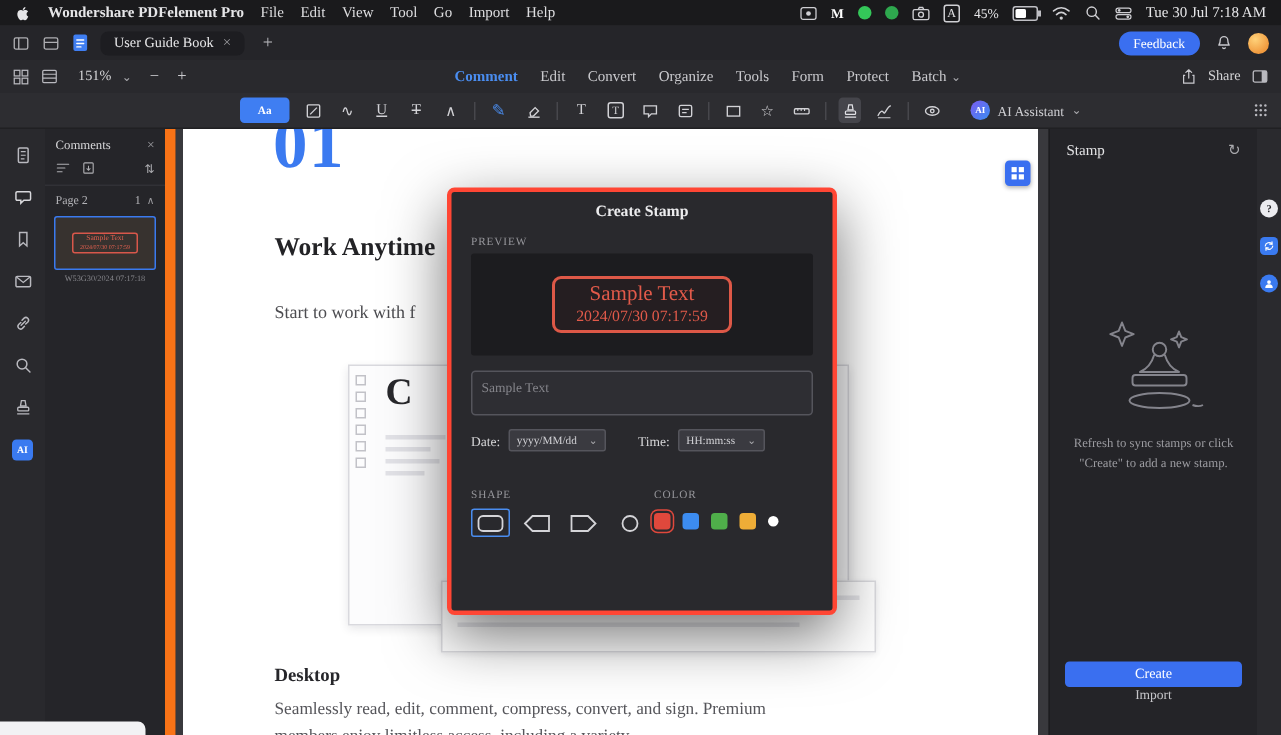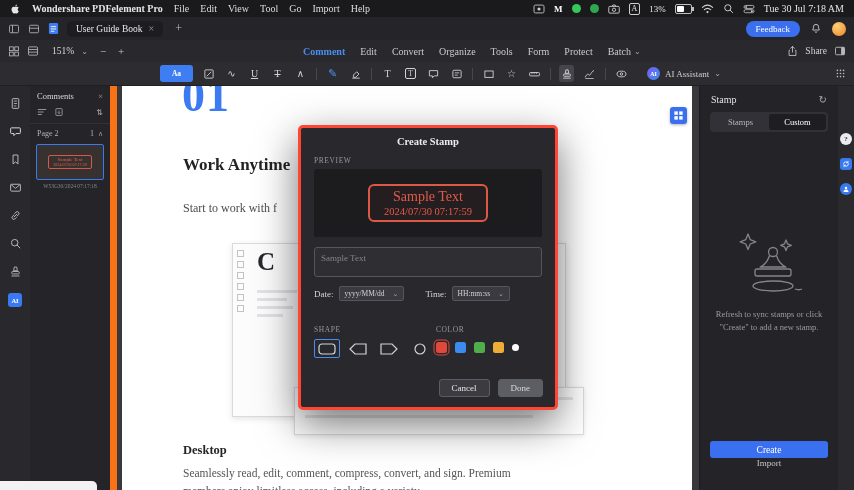--- a/index.html
+++ b/index.html
@@ -166,21 +166,21 @@
       <span class="gdot"></span>
       <span class="gdot g2"></span>
       <span>
           <svg width="12" height="10" viewBox="0 0 16 13">
             <rect x="1" y="3" width="14" height="9" rx="1.5" fill="none" stroke="#cfcfd3" stroke-width="1.2"></rect>
             <path d="M5.5 3l1-1.8h3L10.5 3" fill="none" stroke="#cfcfd3" stroke-width="1.2"></path>
             <circle cx="8" cy="7.5" r="2.2" fill="none" stroke="#cfcfd3" stroke-width="1.2"></circle>
           </svg>
         </span>
       <span class="abox">A</span>
-      <span class="battxt">13%</span>
+      <span class="battxt">45%</span>
       <span class="batt">
           <i class="battfill"></i>
           <i class="battnub"></i>
         </span>
       <span>
           <svg width="13" height="11" viewBox="0 0 16 14">
             <path d="M1.5 5.5 Q8 0 14.5 5.5 M4 8.5 Q8 5 12 8.5" fill="none" stroke="#cfcfd3" stroke-width="1.4" stroke-linecap="round"></path>
             <circle cx="8" cy="11.5" r="1.4" fill="#cfcfd3"></circle>
           </svg>
         </span>
@@ -558,34 +558,26 @@
         <div class="mlabel2">COLOR</div>
         <div class="swatches">
           <span class="sw sel" style="background: rgb(224, 72, 60);"></span>
           <span class="sw" style="background: rgb(60, 140, 240);"></span>
           <span class="sw" style="background: rgb(79, 174, 74);"></span>
           <span class="sw" style="background: rgb(238, 173, 55);"></span>
           <span class="sw round" style="background: rgb(255, 255, 255);"></span>
         </div>
       </div>
     </div>
-    <div class="mbtns">
-      <span class="btn cancel">Cancel</span>
-      <span class="btn done">Done</span>
-    </div>
   </div>
 
   <div class="rpanel">
     <div class="rphead">
       <span>Stamp</span>
       <span class="rprefresh">↻</span>
-    </div>
-    <div class="rptabs">
-      <span class="rptab">Stamps</span>
-      <span class="rptab active">Custom</span>
     </div>
     <div class="rpillu">
       <svg width="80" height="72" viewBox="0 0 80 72" fill="none" stroke="#84848c" stroke-width="1.3" stroke-linejoin="round">
         <path d="M19 6l2.2 5.6 5.6 2.2-5.6 2.2L19 21.6l-2.2-5.6-5.6-2.2 5.6-2.2z"></path>
         <path d="M57 12l1.5 3.8 3.8 1.5-3.8 1.5L57 22.6l-1.5-3.8-3.8-1.5 3.8-1.5z"></path>
         <circle cx="44" cy="24" r="4.5"></circle>
         <path d="M40.5 27.5Q38 36 31 39h26q-7-3-9.5-11.5"></path>
         <rect x="26" y="41" width="36" height="7" rx="2"></rect>
         <ellipse cx="44" cy="58" rx="20" ry="5"></ellipse>
         <path d="M66 61q4 1.5 7 0"></path>

